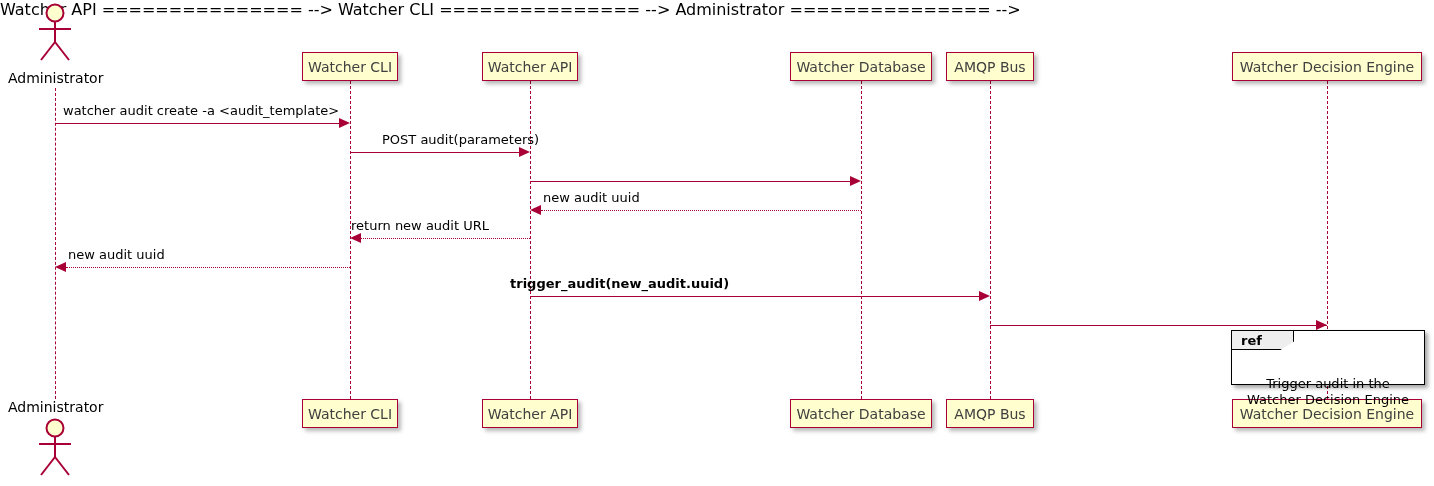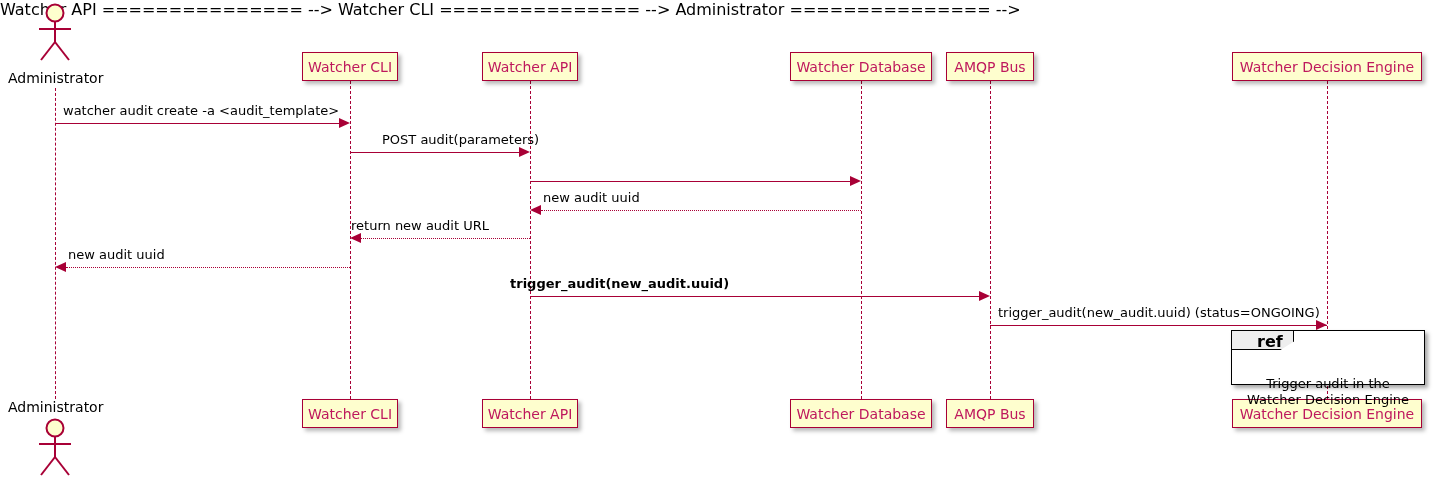--- a/index.html
+++ b/index.html
@@ -24,21 +24,21 @@
     width: 0;
     border-left: 1px dashed #A80036;
   }
 
   
   .participant {
     position: absolute;
     box-sizing: border-box;
     background: #FEFECE;
     border: 1.5px solid #A80036;
-    color: #be185d;
+    color: #404040;
     font-size: 14px;
     line-height: 1;
     display: flex;
     align-items: center;
     justify-content: center;
     white-space: nowrap;
     box-shadow: 3px 3px 4px rgba(0,0,0,0.28);
   }
 
   
@@ -101,25 +101,24 @@
     background: #EEEEEE;
     border-right: 1.5px solid #000000;
     border-bottom: 1.5px solid #000000;
     clip-path: polygon(0 0, 100% 0, 100% 55%, 78% 100%, 0 100%);
     box-sizing: border-box;
   }
   .ref-tab-label {
     position: absolute;
     left: 9px;
     top: 3px;
-    font-size: 16px;
+    font-size: 13px;
     font-weight: bold;
     color: #000000;
     line-height: 1;
-    margin-left: 16px;
   }
   .ref-body {
     position: absolute;
     left: 0;
     top: 21px;
     width: 100%;
     text-align: center;
     font-size: 13px;
     color: #000000;
     line-height: 16px;
@@ -209,21 +208,20 @@
   <div class="msg-label" style="left:68px; top:248px;">new audit uuid</div>
   <div class="msg-line dotted" style="left:66px; top:267px; width:284px;"></div>
   <div class="arrow-head arrow-left" style="left:55px; top:262px;"></div>
 
   
   <div class="msg-label" style="left:510px; top:277px;font-weight:bold;">trigger_audit(new_audit.uuid)</div>
   <div class="msg-line" style="left:530px; top:296px; width:450px;"></div>
   <div class="arrow-head arrow-right" style="left:979px; top:291px;"></div>
 
   
-  <div class="msg-label" style="left:998px; top:306px;">trigger_audit(new_audit.uuid) (status=ONGOING)</div>
   <div class="msg-line" style="left:990px; top:325px; width:337px;"></div>
   <div class="arrow-head arrow-right" style="left:1316px; top:320px;"></div>
 
   
   <div class="ref-box" style="left:1231px; top:330px; width:194px; height:55px;">
     <div class="ref-tab"></div>
     <div class="ref-tab-label">ref</div>
     <div class="ref-body">
       <div>Trigger audit in the</div>
       <div>Watcher Decision Engine</div>

